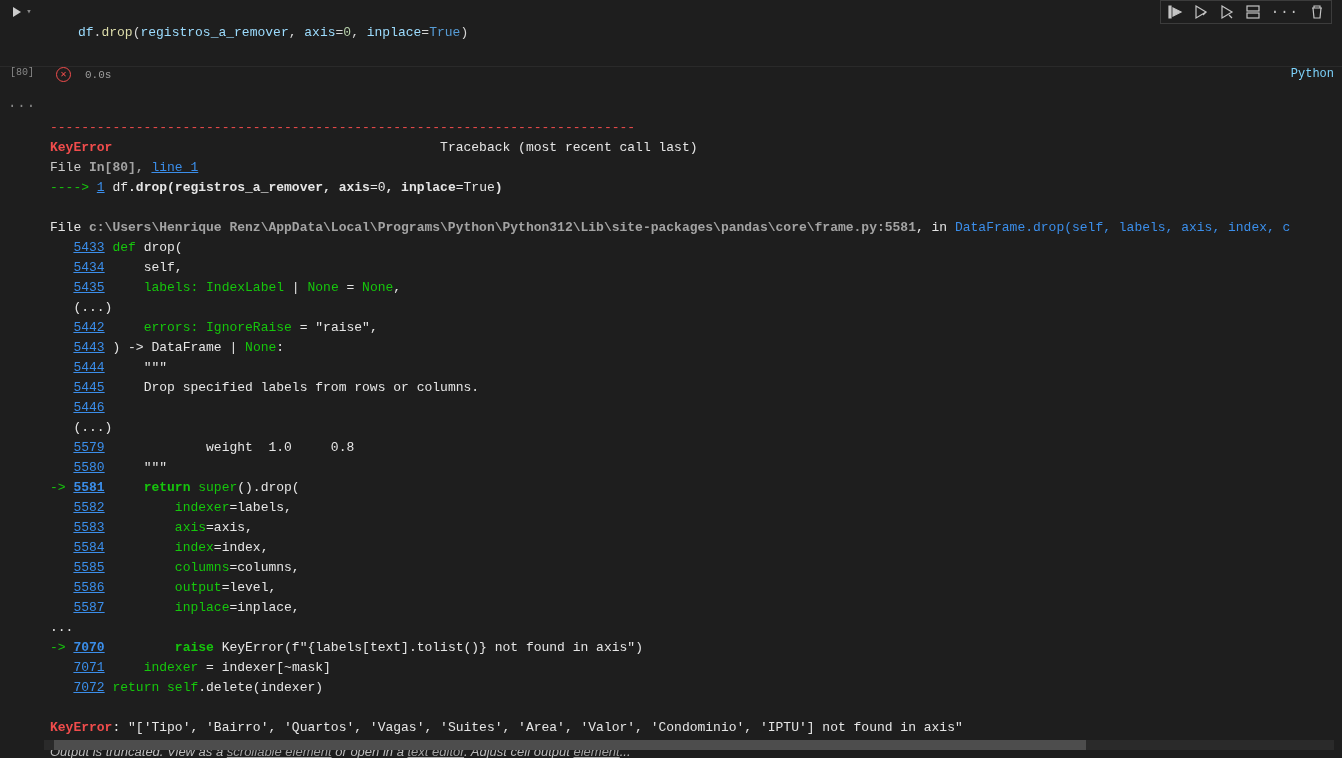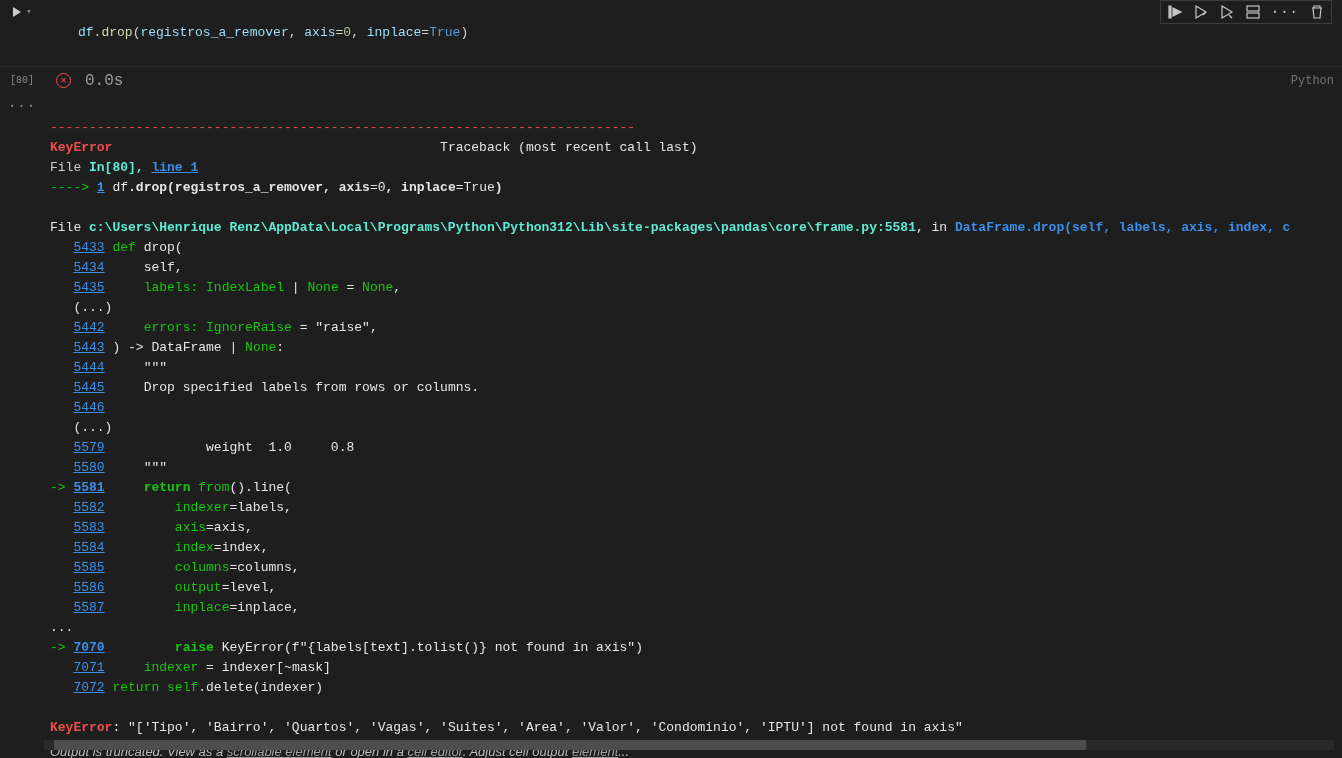--- a/index.html
+++ b/index.html
@@ -60,21 +60,21 @@
   .tok-obj { color: #9cdcfe; }
   .tok-fn  { color: #dcdcaa; }
   .tok-par { color: #d4d4d4; }
   .tok-arg { color: #9cdcfe; }
   .tok-num { color: #b5cea8; }
   .tok-kw  { color: #569cd6; }
   .tok-op  { color: #d4d4d4; }
 
   .exec-row {
     display: flex;
-    align-items: center;
+    align-items: flex-start;
     height: 28px;
     border-top: 1px solid #2a2a2a;
   }
   .exec-label {
     width: 44px;
     flex: 0 0 44px;
     text-align: center;
     color: #888;
     font-size: 10px;
   }
@@ -87,25 +87,25 @@
   }
   .err-circle {
     width: 15px; height: 15px;
     border-radius: 50%;
     border: 1.5px solid #f14c4c;
     color: #f14c4c;
     display: flex; align-items: center; justify-content: center;
     font-size: 10px;
     line-height: 1;
   }
-  .exec-time { color: #9d9d9d; font-size: 16px; }
+  .exec-time { color: #9d9d9d; font-size: 11px; }
   .lang-label {
     position: absolute;
     right: 8px;
-    color: #737373;
+    color: #7dd3fc;
     font-size: 12px;
   }
 
   .output-row { display: flex; }
   .out-gutter {
     width: 44px;
     flex: 0 0 44px;
     text-align: center;
     padding-top: 4px;
     color: #888;
@@ -121,23 +121,23 @@
     white-space: pre;
     overflow-x: auto;
   }
   .output::-webkit-scrollbar { height: 10px; }
   .output::-webkit-scrollbar-track { background: #1e1e1e; }
   .output::-webkit-scrollbar-thumb { background: #424242; }
 
   .ansi-red   { color: #f14c4c; }
   .ansi-redb  { color: #f14c4c; font-weight: bold; }
   .ansi-green { color: #16c60c; }
-  .ansi-greenb{ color: #5eead4; font-weight: bold; }
+  .ansi-greenb{ color: #a3a3a3; font-weight: bold; }
   .ansi-cyan  { color: #3b8eea; text-align: right; }
-  .ansi-cyanb { color: #3b8eea; font-weight: bold; }
+  .ansi-cyanb { color: #3b8eea; font-weight: normal; }
   .ansi-white { color: #e5e5e5; }
   .ul { text-decoration: underline; }
   .bold { font-weight: bold; }
 
   .trunc-msg {
     font-style: italic;
     color: #bcbcbc;
     margin-top: 4px;
     font-family: -apple-system, 'Segoe UI', sans-serif;
     font-size: 13px;
@@ -225,32 +225,32 @@
 <span class="ansi-white">   </span><span class="ansi-cyan ul">5435</span><span class="ansi-green">     labels: IndexLabel </span><span class="ansi-white">|</span><span class="ansi-green"> None</span><span class="ansi-white"> =</span><span class="ansi-green"> None</span><span class="ansi-white">,</span>
 <span class="ansi-white">   (...)</span>
 <span class="ansi-white">   </span><span class="ansi-cyan ul">5442</span><span class="ansi-green">     errors: IgnoreRaise </span><span class="ansi-white">=</span><span class="ansi-white"> "raise"</span><span class="ansi-white">,</span>
 <span class="ansi-white">   </span><span class="ansi-cyan ul">5443</span><span class="ansi-white"> ) </span><span class="ansi-white">-&gt;</span><span class="ansi-white"> DataFrame </span><span class="ansi-white">|</span><span class="ansi-green"> None</span><span class="ansi-white">:</span>
 <span class="ansi-white">   </span><span class="ansi-cyan ul">5444</span><span class="ansi-white">     """</span>
 <span class="ansi-white">   </span><span class="ansi-cyan ul">5445</span><span class="ansi-white">     Drop specified labels from rows or columns.</span>
 <span class="ansi-white">   </span><span class="ansi-cyan ul">5446</span>
 <span class="ansi-white">   (...)</span>
 <span class="ansi-white">   </span><span class="ansi-cyan ul">5579</span><span class="ansi-white">             weight  1.0     0.8</span>
 <span class="ansi-white">   </span><span class="ansi-cyan ul">5580</span><span class="ansi-white">     """</span>
-<span class="ansi-green">-&gt; </span><span class="ansi-cyanb ul bold">5581</span><span class="ansi-green bold">     return</span><span class="ansi-green"> from</span><span class="ansi-white">().line(</span>
+<span class="ansi-green">-&gt; </span><span class="ansi-cyanb ul bold">5581</span><span class="ansi-green bold">     return</span><span class="ansi-green"> super</span><span class="ansi-white">().drop(</span>
 <span class="ansi-white">   </span><span class="ansi-cyan ul">5582</span><span class="ansi-green">         indexer</span><span class="ansi-white">=labels,</span>
 <span class="ansi-white">   </span><span class="ansi-cyan ul">5583</span><span class="ansi-green">         axis</span><span class="ansi-white">=axis,</span>
 <span class="ansi-white">   </span><span class="ansi-cyan ul">5584</span><span class="ansi-green">         index</span><span class="ansi-white">=index,</span>
 <span class="ansi-white">   </span><span class="ansi-cyan ul">5585</span><span class="ansi-green">         columns</span><span class="ansi-white">=columns,</span>
 <span class="ansi-white">   </span><span class="ansi-cyan ul">5586</span><span class="ansi-green">         output</span><span class="ansi-white">=level,</span>
 <span class="ansi-white">   </span><span class="ansi-cyan ul">5587</span><span class="ansi-green">         inplace</span><span class="ansi-white">=inplace,</span>
 <span class="ansi-white">...</span>
 <span class="ansi-green">-&gt; </span><span class="ansi-cyanb ul bold">7070</span><span class="ansi-green bold">         raise</span><span class="ansi-white"> KeyError(</span><span class="ansi-white">f"</span><span class="ansi-white">{labels[text].tolist()}</span><span class="ansi-white"> not found in axis"</span><span class="ansi-white">)</span>
 <span class="ansi-white">   </span><span class="ansi-cyan ul">7071</span><span class="ansi-green">     indexer </span><span class="ansi-white">=</span><span class="ansi-white"> indexer[</span><span class="ansi-white">~</span><span class="ansi-white">mask]</span>
 <span class="ansi-white">   </span><span class="ansi-cyan ul">7072</span><span class="ansi-green"> return</span><span class="ansi-green"> self</span><span class="ansi-white">.delete(indexer)</span>
 
 <span class="ansi-redb">KeyError</span><span class="ansi-white">: "['Tipo', 'Bairro', 'Quartos', 'Vagas', 'Suites', 'Area', 'Valor', 'Condominio', 'IPTU'] not found in axis"</span>
-<div class="trunc-msg"><span>Output is truncated. View as a </span><a>scrollable element</a><span> or open in a </span><a>cell editor</a><span>. Adjust cell output </span><a>element</a><span>...</span></div>
+<div class="trunc-msg"><span>Output is truncated. View as a </span><a>scrollable element</a><span> or open in a </span><a>text editor</a><span>. Adjust cell output </span><a>element</a><span>...</span></div>
   </div>
 </div>
 
 <div class="hscroll">
   <div class="hscroll-thumb"></div>
 </div>
 
 </body></html>

